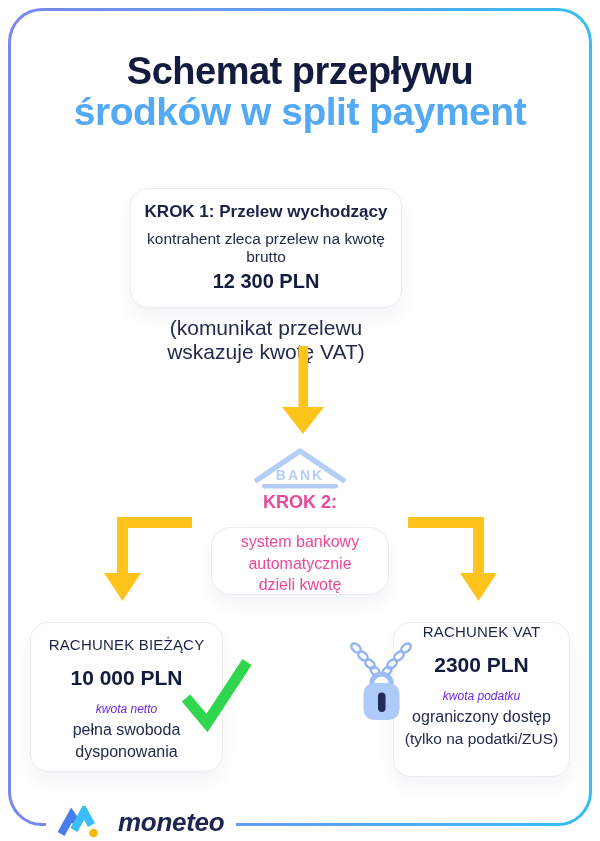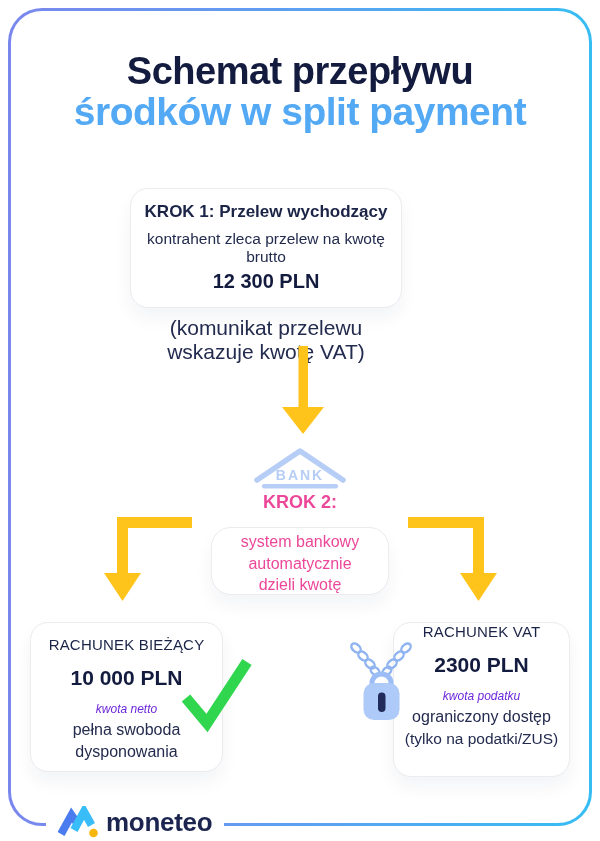--- a/index.html
+++ b/index.html
@@ -40,21 +40,21 @@
   .acct-amount{font-size:21px;font-weight:800;color:#131b3e;margin-top:13px;text-align:center;}
   .acct-note{font-size:12px;font-style:italic;color:#6d28d9;margin-top:12px;}
   .acct-line{font-size:16px;line-height:22px;color:#232b4e;margin-top:3px;}
   .acct-line2{font-size:15.5px;line-height:22px;color:#232b4e;}
 
   .svg-abs{position:absolute;z-index:2;}
   .overlay{z-index:3;}
 
   .logo{
     position:absolute;left:46px;top:804px;height:36px;z-index:4;
-    display:flex;align-items:center;gap:8px;background:#ffffff;padding:0 12px;
+    display:flex;align-items:center;gap:20px;background:#ffffff;padding:0 12px;font-style:italic;
   }
   .logo-text{font-size:26px;font-weight:600;color:#1b2550;letter-spacing:-0.3px;}
 </style>
 </head>
 <body>
 
 <div class="page">
 
   <div class="frame"></div>
 

